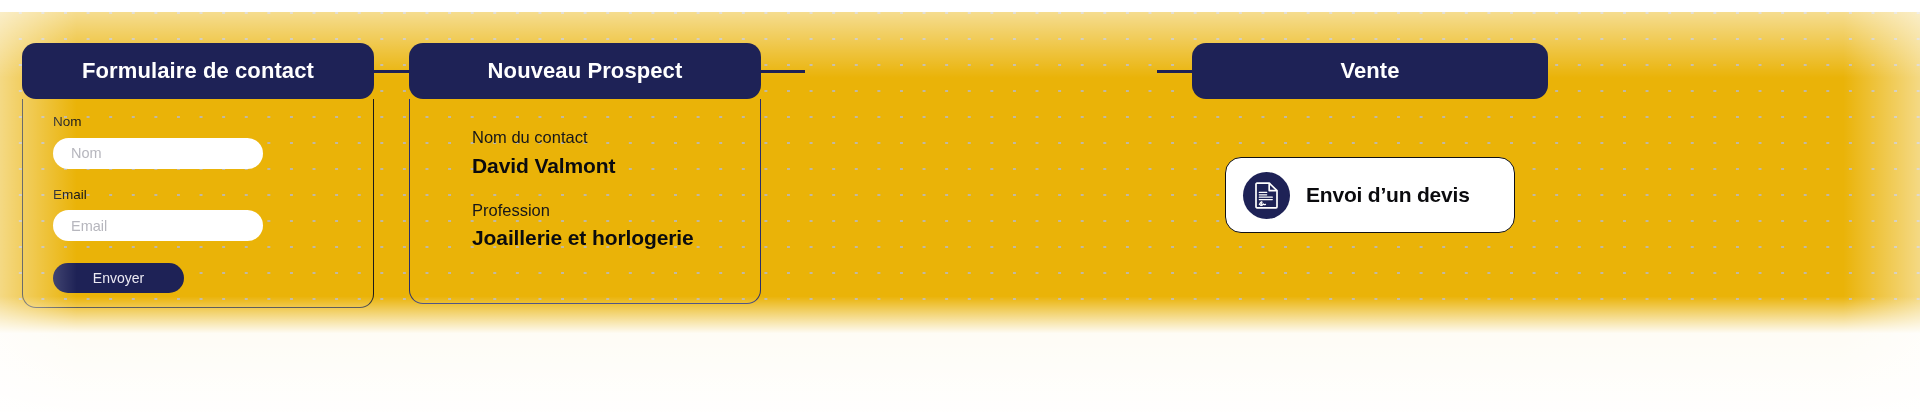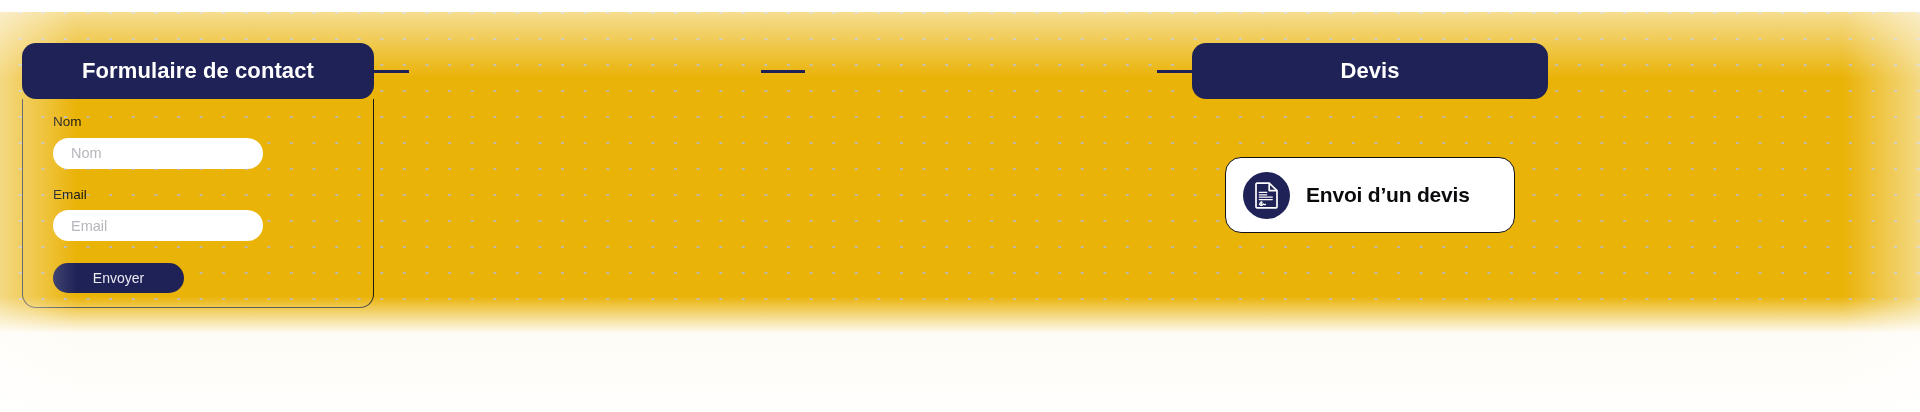--- a/index.html
+++ b/index.html
@@ -262,25 +262,43 @@
         <div class="field-gap"></div>
 
         <div class="field-label">Email</div>
         <input class="pill-input" type="text" placeholder="Email" style="">
 
         <button class="submit-btn">Envoyer</button>
       </div>
     </div>
   </section>
 
+  <section class="col" id="col2">
+    <header class="col-head">
+      <span class="col-head-label">Nouveau Prospect</span>
+    </header>
+
+    <div class="col-body body-bordered-navy">
+      <div class="info-wrap">
+
+        <div class="info-caption">Nom du contact</div>
+        <div class="info-value">David Valmont</div>
+
+        <div class="info-block-gap"></div>
+
+        <div class="info-caption">Profession</div>
+        <div class="info-value">Joaillerie et horlogerie</div>
+      </div>
+    </div>
+  </section>
 
 
   <section class="col" id="col4">
     <header class="col-head">
-      <span class="col-head-label">Devis</span>
+      <span class="col-head-label">Vente</span>
     </header>
 
     <div class="col-body body-plain">
       <div class="devis-wrap">
         <div class="devis-card">
           <span class="devis-badge">
             <svg width="26" height="28" viewBox="0 0 26 28" fill="none" aria-hidden="true">
               <path d="M3 2.2h12.3L23 9.6v16.2a1 1 0 0 1-1 1H3a1 1 0 0 1-1-1V3.2a1 1 0 0 1 1-1z" fill="#1e2256" stroke="#ffffff" stroke-width="1.7" stroke-linejoin="round"></path>
               <path d="M15.2 2.4v7.2H22.6" stroke="#ffffff" stroke-width="1.7" stroke-linejoin="round"></path>
               <g stroke="#ffffff" stroke-width="1.25" stroke-linecap="round">

